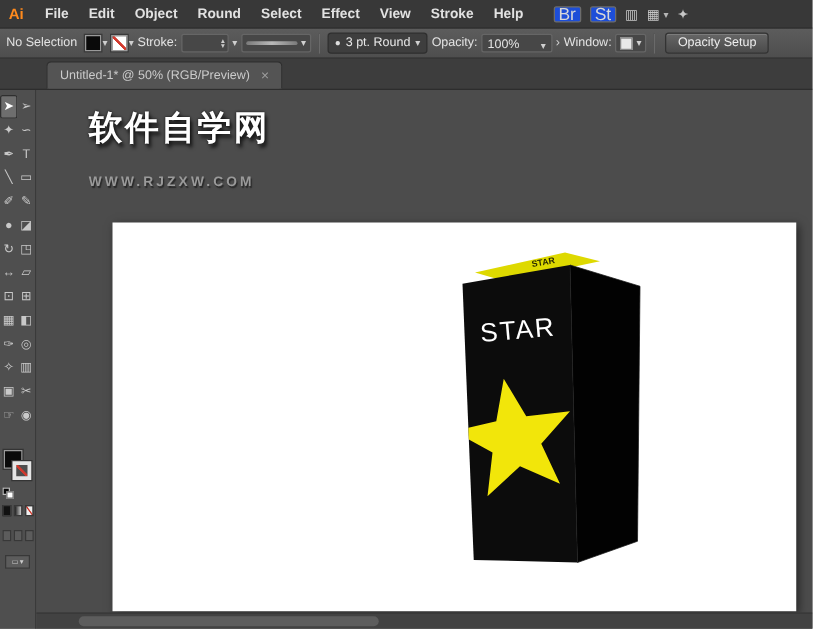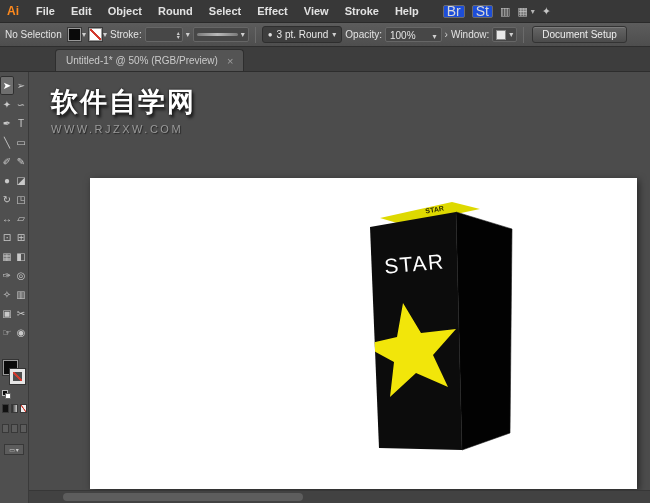--- a/index.html
+++ b/index.html
@@ -31,21 +31,21 @@
   .brush-dd { height:17px; background:#3e3e3e; border:1px solid #2e2e2e; border-radius:3px; display:flex; align-items:center; gap:4px; padding:0 5px; color:#e8e8e8; }
   .brush-dot { font-size:8px; color:#ddd; }
   .opacity-box { height:15px; background:#474747; border:1px solid #666; border-radius:2px; display:flex; align-items:flex-end; gap:17px; padding:0 4px; }
   .flyout { color:#cfcfcf; font-size:10px; }
   .style-box { height:15px; background:#474747; border:1px solid #666; border-radius:2px; display:flex; align-items:center; gap:3px; padding:0 3px; }
   .style-sw { width:10px; height:10px; background:#e9e9e9; border:1px solid #888; }
   .doc-setup { height:17px; background:linear-gradient(#666,#4b4b4b); border:1px solid #333; border-radius:3px; padding:0 9px; display:flex; align-items:center; color:#eee; box-shadow:inset 0 1px 0 rgba(255,255,255,.15); margin-left:2px; }
 
   
   .tab-strip { height:25px; background:#3d3d3d; border-bottom:1px solid #2d2d2d; display:flex; align-items:flex-end; }
-  .doc-tab { margin-left:55px; height:22px; background:#545454; border:1px solid #2e2e2e; border-bottom:none; border-radius:4px 4px 0 0; display:flex; align-items:center; gap:9px; padding:0 10px; font-size:10px; color:#cbcbcb; }
+  .doc-tab { margin-left:37px; height:22px; background:#545454; border:1px solid #2e2e2e; border-bottom:none; border-radius:4px 4px 0 0; display:flex; align-items:center; gap:9px; padding:0 10px; font-size:10px; color:#cbcbcb; }
   .tab-close { color:#9f9f9f; font-size:11px; }
 
   
   .main { display:flex; height:431px; }
   .toolbar { width:29px; background:#4f4f4f; border-right:1px solid #3a3a3a; position:relative; }
   .tool-grid { display:grid; grid-template-columns:14px 14px; justify-content:center; padding-top:4px; }
   .tool { width:14px; height:19px; display:flex; align-items:center; justify-content:center; font-size:10px; color:#c9c9c9; }
   .tool.selected { background:#6e6e6e; border-radius:2px; color:#fff; box-shadow:inset 0 0 0 1px #2f2f2f; }
 
   .swatch-block { position:absolute; top:288px; left:0; width:100%; height:140px; }
@@ -62,24 +62,24 @@
   .mc-fillcolor { background:#111; }
   .mc-gradient { background:linear-gradient(90deg,#222,#ccc); }
   .mc-none { background:linear-gradient(to top right, #eee 40%, #d23a2e 47%, #d23a2e 53%, #eee 60%); }
   .screen-mode { position:absolute; left:4px; top:84px; width:20px; height:11px; border:1px solid #383838; background:#5c5c5c; display:flex; align-items:center; justify-content:center; font-size:6px; color:#ccc; gap:1px; }
 
   
   .canvas { flex:1; position:relative; background:#4c4c4c; overflow:hidden; }
   .artboard { position:absolute; left:61px; top:106px; width:547px; height:311px; background:#ffffff; box-shadow:2px 2px 7px rgba(0,0,0,.5); }
   .box-svg { position:absolute; left:326px; top:123px; }
 
-  .watermark { position:absolute; left:22px; top:12px; }
+  .watermark { position:absolute; left:42px; top:12px; }
   .wm-title { font-size:27px; font-weight:bold; color:#ffffff; letter-spacing:2px;
     text-shadow:0 0 2px rgba(0,0,0,.9), 2px 3px 3px rgba(0,0,0,.65); }
-  .wm-sub { margin-top:3px; font-size:11px; font-weight:normal; letter-spacing:2.5px; color:#9a9a9a; text-shadow:1px 1px 1px rgba(0,0,0,.5); }
+  .wm-sub { margin-top:20px; font-size:11px; font-weight:bold; letter-spacing:2.5px; color:#9a9a9a; text-shadow:1px 1px 1px rgba(0,0,0,.5); }
 
   .hscroll { position:absolute; left:0; right:0; bottom:0; height:13px; background:#424242; border-top:1px solid #373737; }
   .hthumb { position:absolute; left:34px; top:2px; width:240px; height:8px; background:#5d5d5d; border-radius:4px; }
 </style>
 </head>
 <body>
 
 <div class="menu-bar">
   <span class="ai-logo">Ai</span>
   <span class="menu-item">File</span>
@@ -144,21 +144,21 @@
   <span class="flyout">›</span>
 
   <span>Window:</span>
   <span class="style-box">
     <span class="style-sw"></span>
     <span class="chev">▾</span>
   </span>
 
   <span class="vsep"></span>
 
-  <span class="doc-setup">Document Setup</span>
+  <span class="doc-setup">Opacity Setup</span>
 </div>
 
 <div class="tab-strip">
   <div class="doc-tab">
     <span>Untitled-1* @ 50% (RGB/Preview)</span>
     <span class="tab-close">×</span>
   </div>
 </div>
 
 <div class="main">

